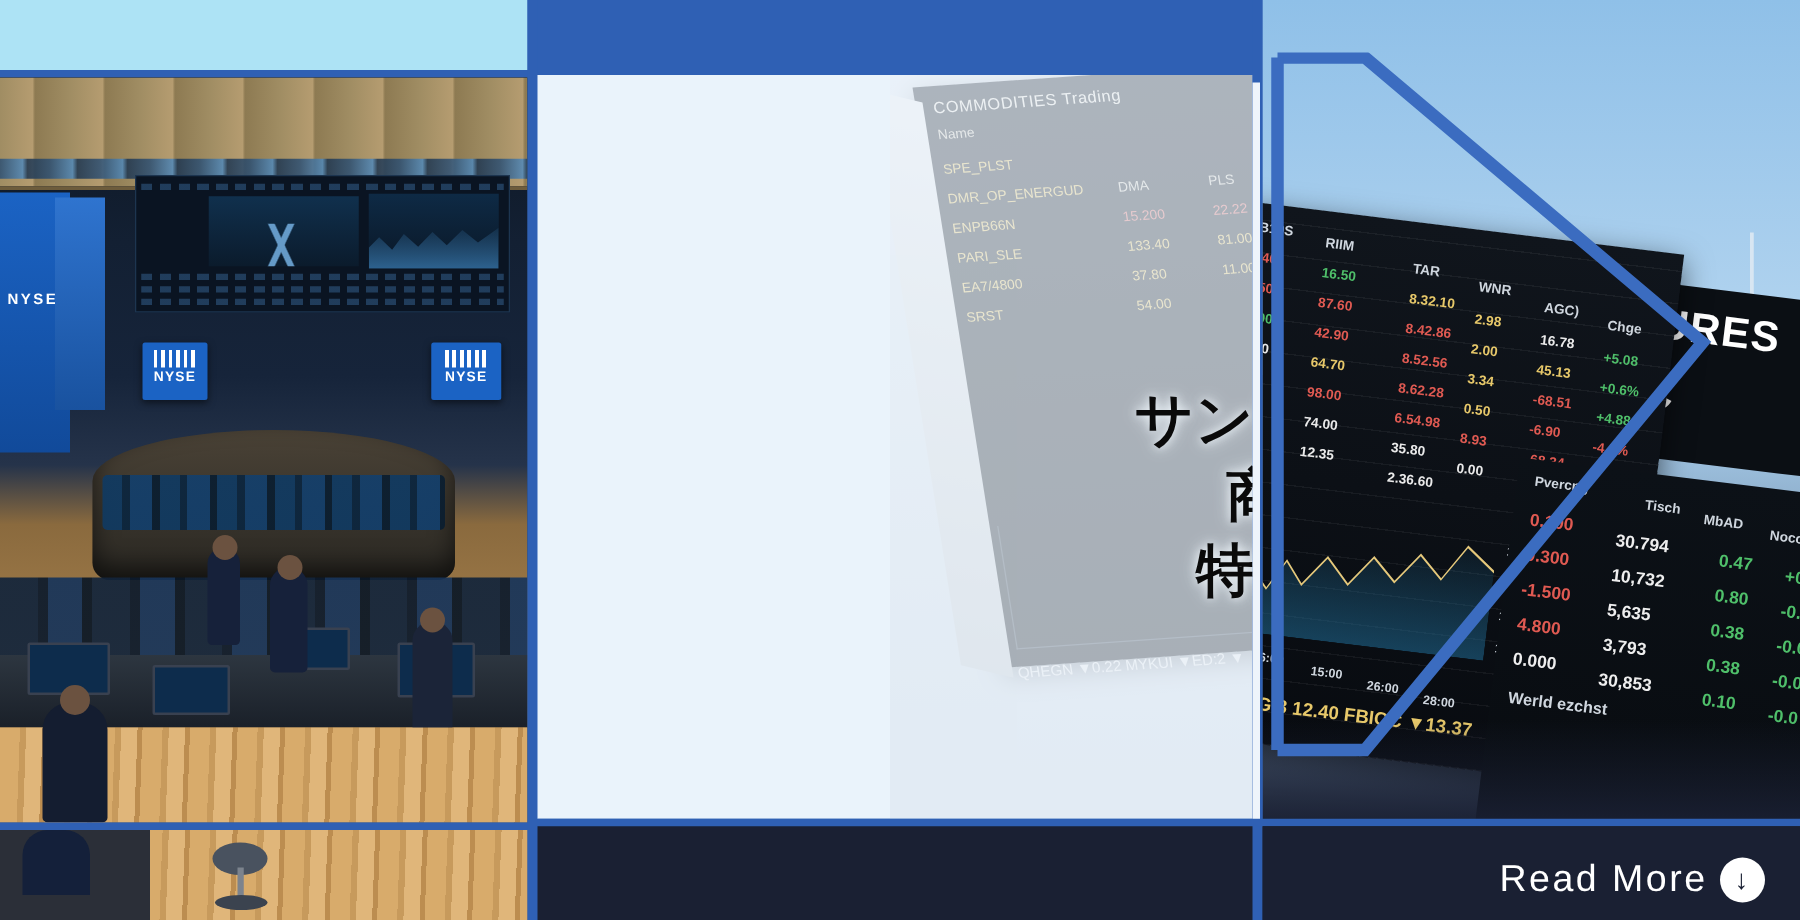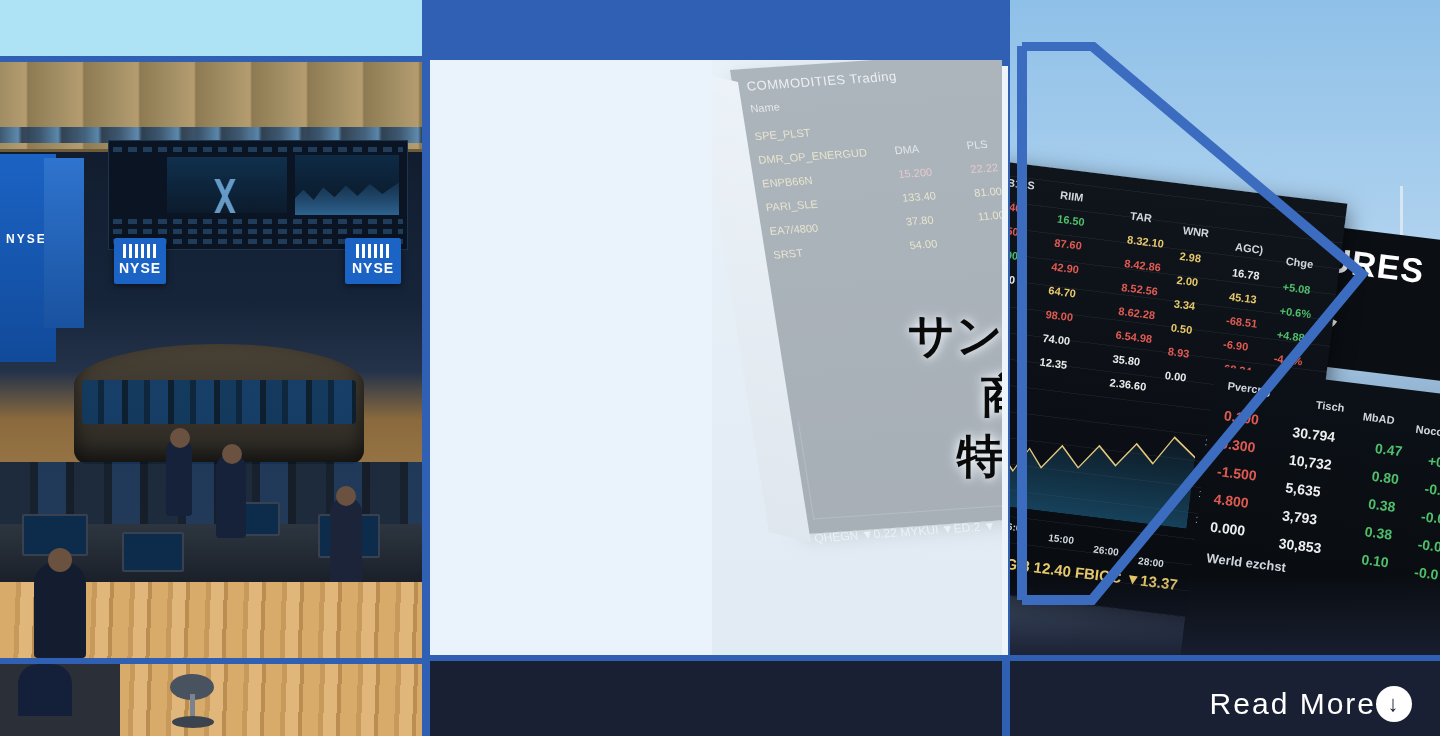--- a/index.html
+++ b/index.html
@@ -63,23 +63,24 @@
     position:absolute; left:186px; top:14px; width:104px; height:60px;
     background:linear-gradient(#0e2a45,#0a1726);
   }
   .bigboard .chart2:after{
     content:""; position:absolute; left:0; bottom:0; width:100%; height:70%;
     background:linear-gradient(to top,#2d628f 0%,rgba(45,98,143,0) 100%);
     clip-path:polygon(0 60%,8% 40%,18% 64%,27% 34%,38% 58%,49% 30%,60% 55%,72% 26%,84% 50%,100% 22%,100% 100%,0 100%);
   }
   .nyse-sign {
     position:absolute; background:#1b63c4; color:#fff; text-align:center;
-    font-size:14px; font-weight:700; letter-spacing:1px;
+    font-size:11px; font-weight:700; letter-spacing:1px;
     padding-top:22px; border-radius:2px;
     box-shadow:0 2px 6px rgba(0,0,0,.5);
+    margin-top:36px;
   }
   .nyse-sign:before{
     content:""; position:absolute; left:50%; transform:translateX(-50%); top:6px;
     width:34px; height:14px;
     background:repeating-linear-gradient(90deg,#fff 0 3px,transparent 3px 6px);
   }
   .nyse-a { left:114px; top:176px; width:52px; height:46px; }
   .nyse-b { left:345px; top:176px; width:56px; height:46px; }
   .nyse-tower { position:absolute; left:0px; top:92px; width:56px; height:208px;
     background:linear-gradient(#1b63c4,#114a9a); }
@@ -284,21 +285,21 @@
     font-size:46px;
     line-height:1.32;
     letter-spacing:1px;
     text-shadow:0 0 8px rgba(237,244,250,.95), 0 0 14px rgba(237,244,250,.9);
   }
   .title-block .ln{ display:block; white-space:nowrap; }
 
   
   .readmore{
     position:absolute; right:28px; bottom:14px; z-index:25;
-    display:flex; align-items:center; 
+    display:flex; align-items:center; gap:10px;
     color:#fff; font-size:30px; letter-spacing:2px;
     cursor:pointer;
   }
   .readmore .arrow-circle{
     width:36px; height:36px; border-radius:50%; background:#fff;
     display:flex; align-items:center; justify-content:center;
     color:#1a2033; font-size:22px; font-weight:700; line-height:1;
   }
 </style>
 </head>

